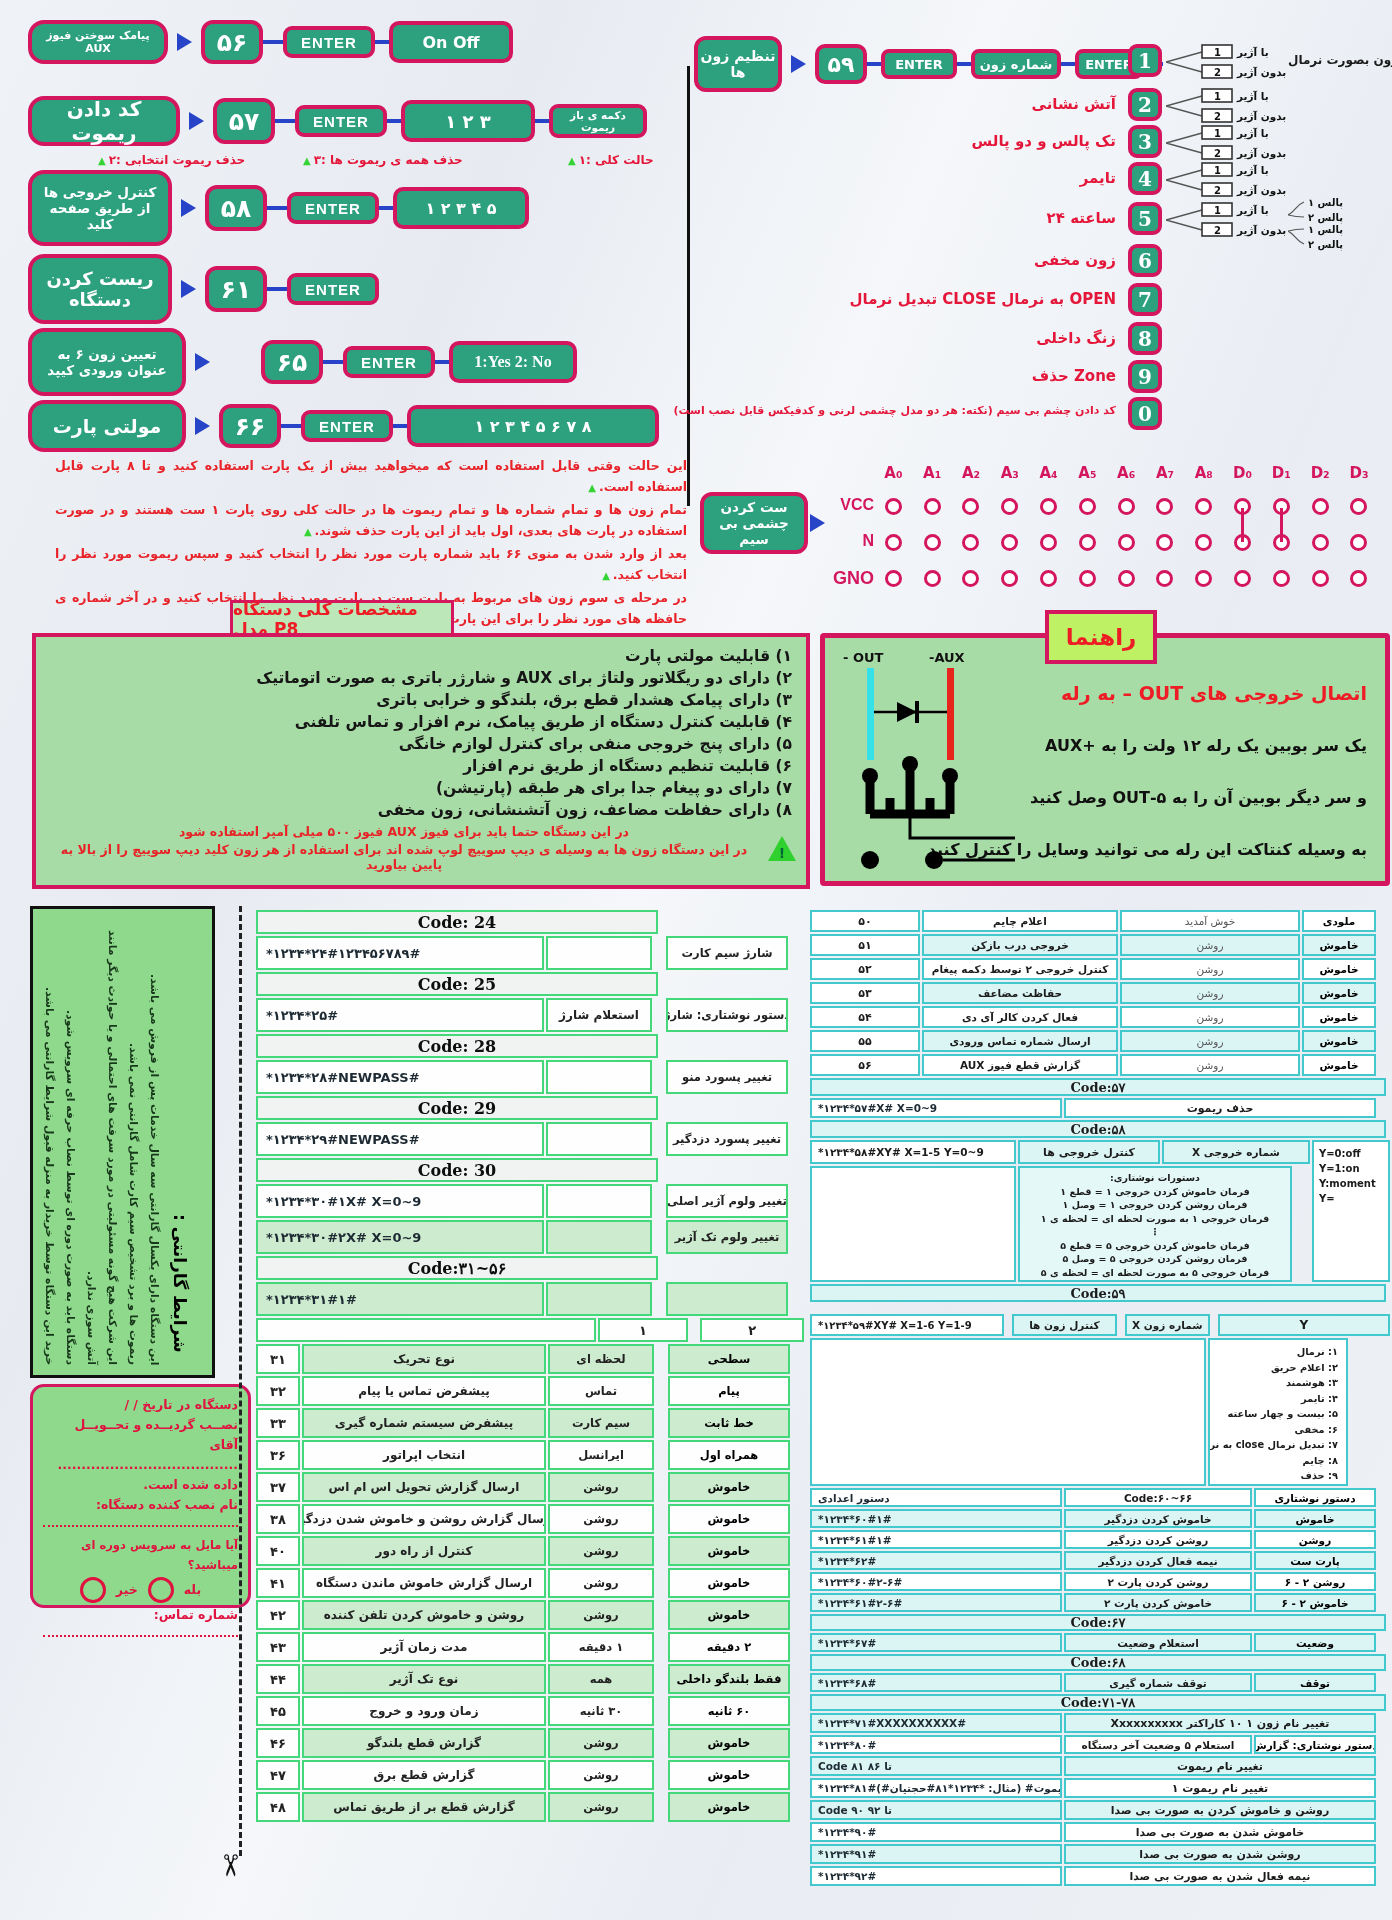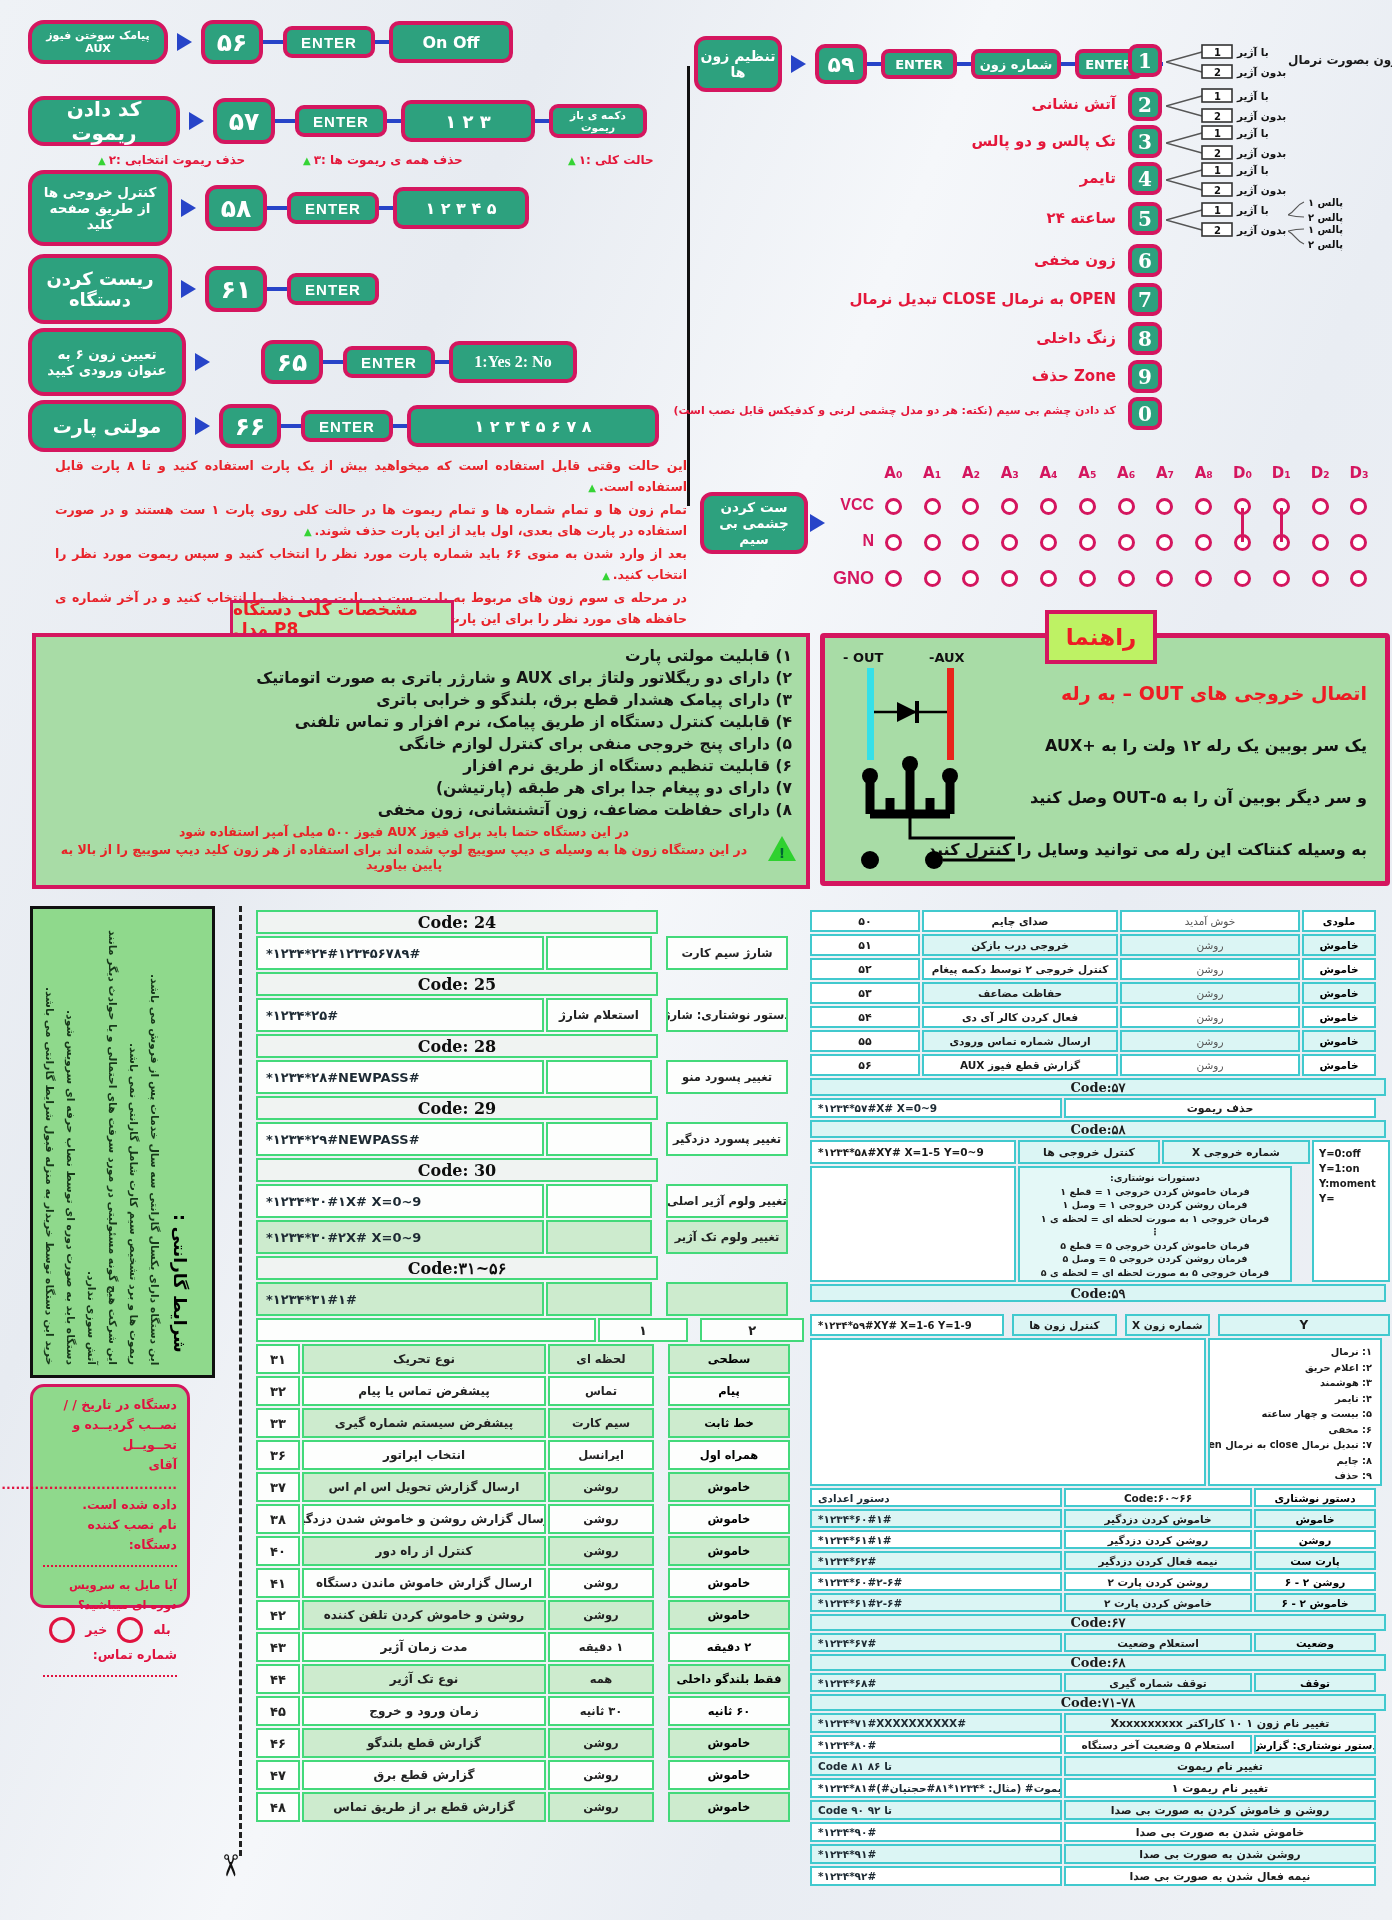--- a/index.html
+++ b/index.html
@@ -122,29 +122,29 @@
   #c58 .sub{width:274px;height:116px;flex-direction:column;justify-content:flex-start;direction:rtl;font-size:9.5px;line-height:13.5px;background:#e4f8f7;padding-top:3px}
   #c58 .ycell{width:78px;height:142px;flex-direction:column;align-items:flex-start;justify-content:flex-start;direction:ltr;font-size:10px;line-height:15px;background:#fff;padding:4px 0 0 5px}
   
   #c59h{display:flex;gap:8px;margin-bottom:2px}
   #c59h .cmd59{width:196px;height:22px;justify-content:flex-start;padding-left:6px;direction:ltr;font-size:10px;background:#fff}
   #c59h .ctrl{width:106px;height:22px;font-size:10.5px;direction:rtl}
   #c59h .zno{width:86px;height:22px;font-size:10.5px;direction:rtl}
   #c59h .yh{width:174px;height:22px;font-size:12px}
   #c59b{display:flex;gap:2px;margin-bottom:2px}
   #c59b .empty{width:396px;height:148px;background:#fff}
-  #c59b .ylist{width:174px;height:148px;flex-direction:column;align-items:flex-start;justify-content:flex-start;direction:rtl;font-size:9.8px;line-height:15.5px;background:#fff;padding:4px 8px 1px 0}
+  #c59b .ylist{width:140px;height:148px;flex-direction:column;align-items:flex-start;justify-content:flex-start;direction:rtl;font-size:9.8px;line-height:15.5px;background:#fff;padding:4px 8px 1px 0}
   
   #dashline{position:absolute;left:239px;top:906px;height:950px;border-left:3px dashed #222}
   #scissors{position:absolute;left:218px;top:1848px;font-size:30px;color:#111;transform:rotate(90deg)}
   #warrantyBox{position:absolute;left:30px;top:906px;width:185px;height:472px;background:#8fd98c;border:3.5px solid #101010;box-sizing:border-box;padding:8px 6px}
   #warrantyBox .wflow{writing-mode:vertical-rl;height:100%;direction:rtl}
   #warrantyBox .wline{font-size:10.8px;font-weight:bold;color:#17381a;line-height:21px;padding:2px 0}
   #warrantyBox .whead{font-size:17px;color:#000;line-height:30px;padding-bottom:14px}
-  #installBox{position:absolute;left:30px;top:1384px;width:160px;height:224px;background:#8fd98c;border:3.5px solid #d4165f;
+  #installBox{position:absolute;left:30px;top:1384px;width:221px;height:224px;background:#8fd98c;border:3.5px solid #d4165f;
     border-radius:14px;box-sizing:border-box;padding:8px 10px;direction:rtl;color:#e0123f;font-weight:bold;font-size:12.5px;line-height:20px}
   #installBox .dots{border-bottom:2px dotted #e0123f;height:10px;margin-bottom:8px}
   #installBox .yn{display:flex;align-items:center;gap:10px;justify-content:center;margin:2px 0 2px 0}
   #installBox .circ{width:20px;height:20px;border:3px solid #e0123f;border-radius:50%}
   
   #relaySvg{position:absolute;left:12px;top:8px}
 </style>
 </head>
 <body>
 
@@ -728,21 +728,21 @@
         <div class="sp"></div>
         <div class="tc note">خاموش</div>
       </div>
     </div>
 
   <div id="rightTable">
     <div id="rtA">
 
         <div class="rrow r-opt">
           <div class="rc rn">۵۰</div>
-          <div class="rc rd">صدای چایم</div>
+          <div class="rc rd">اعلام چایم</div>
           <div class="rc ro1">خوش آمدید</div>
           <div class="rc ro2">ملودی</div>
         </div>
 
         <div class="rrow r-opt">
           <div class="rc rn">۵۱</div>
           <div class="rc rd">خروجی درب بازکن</div>
           <div class="rc ro1">روشن</div>
           <div class="rc ro2">خاموش</div>
         </div>

